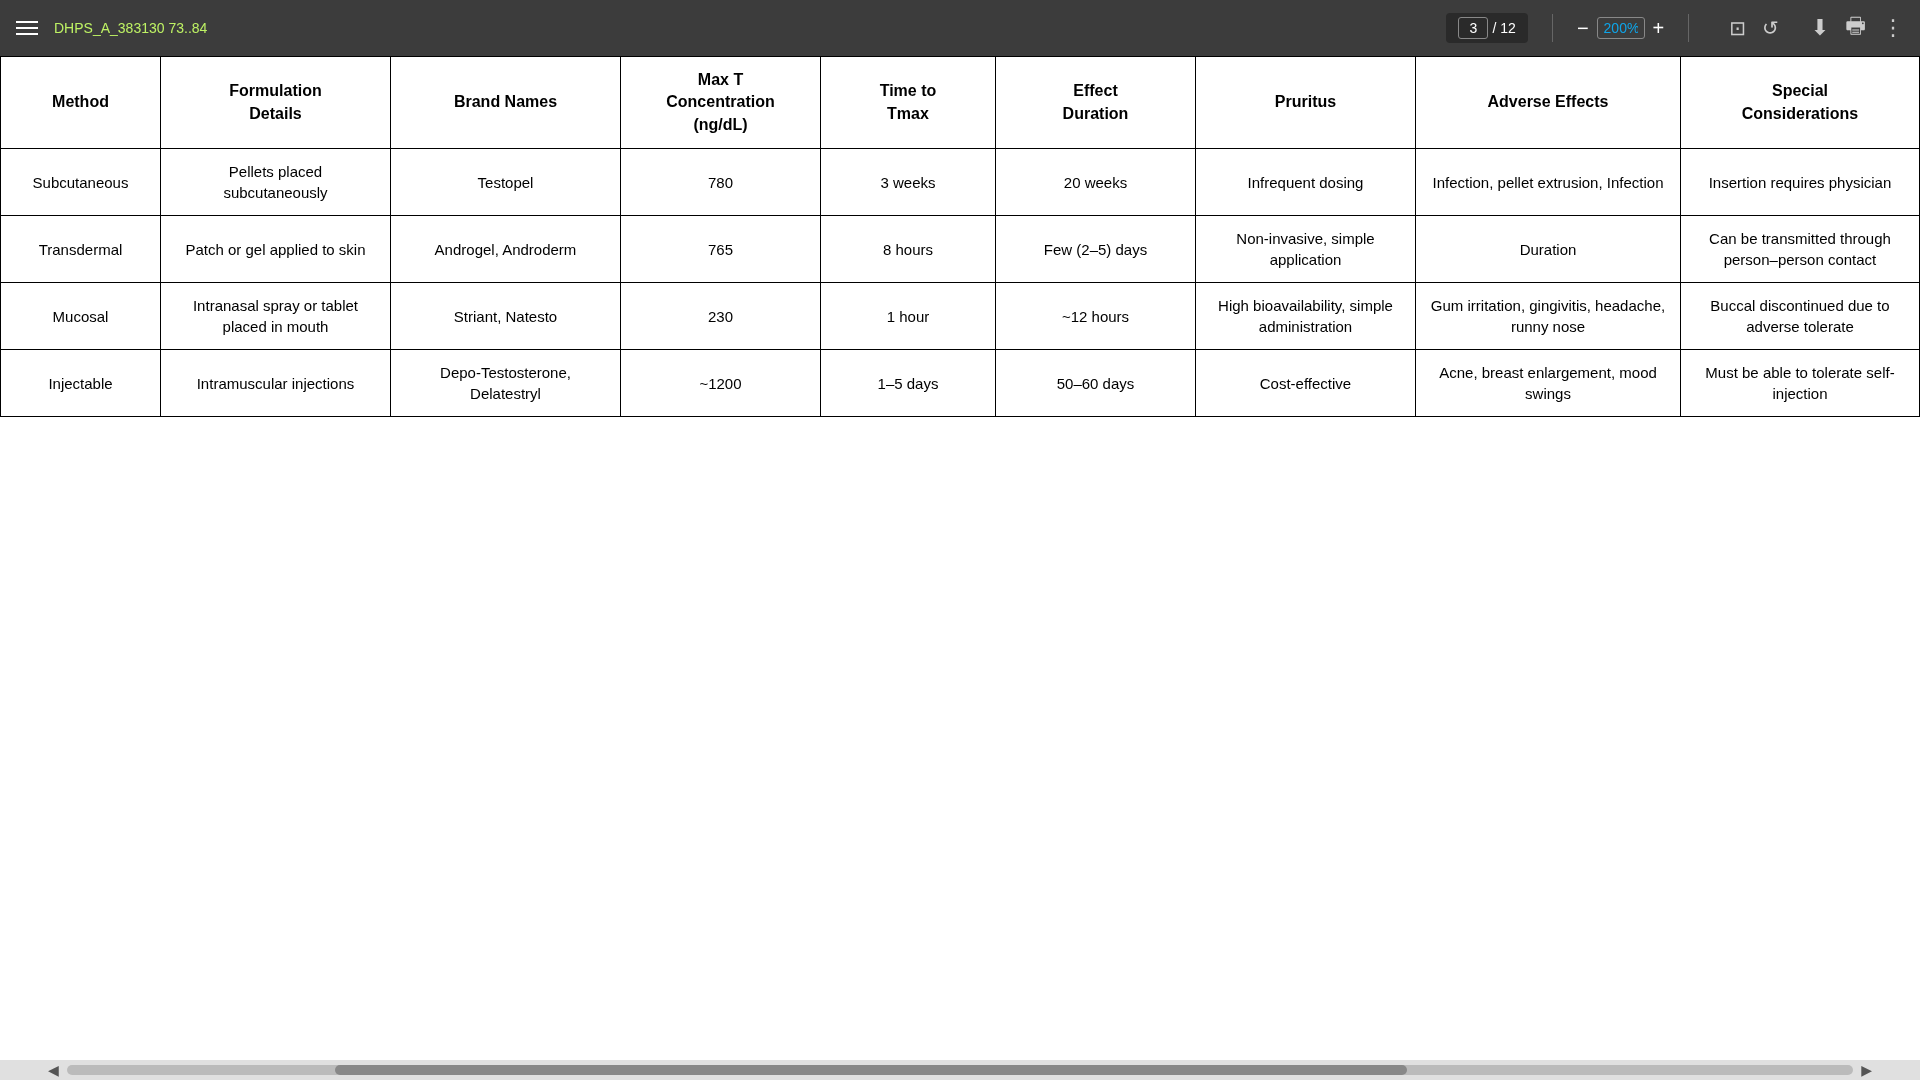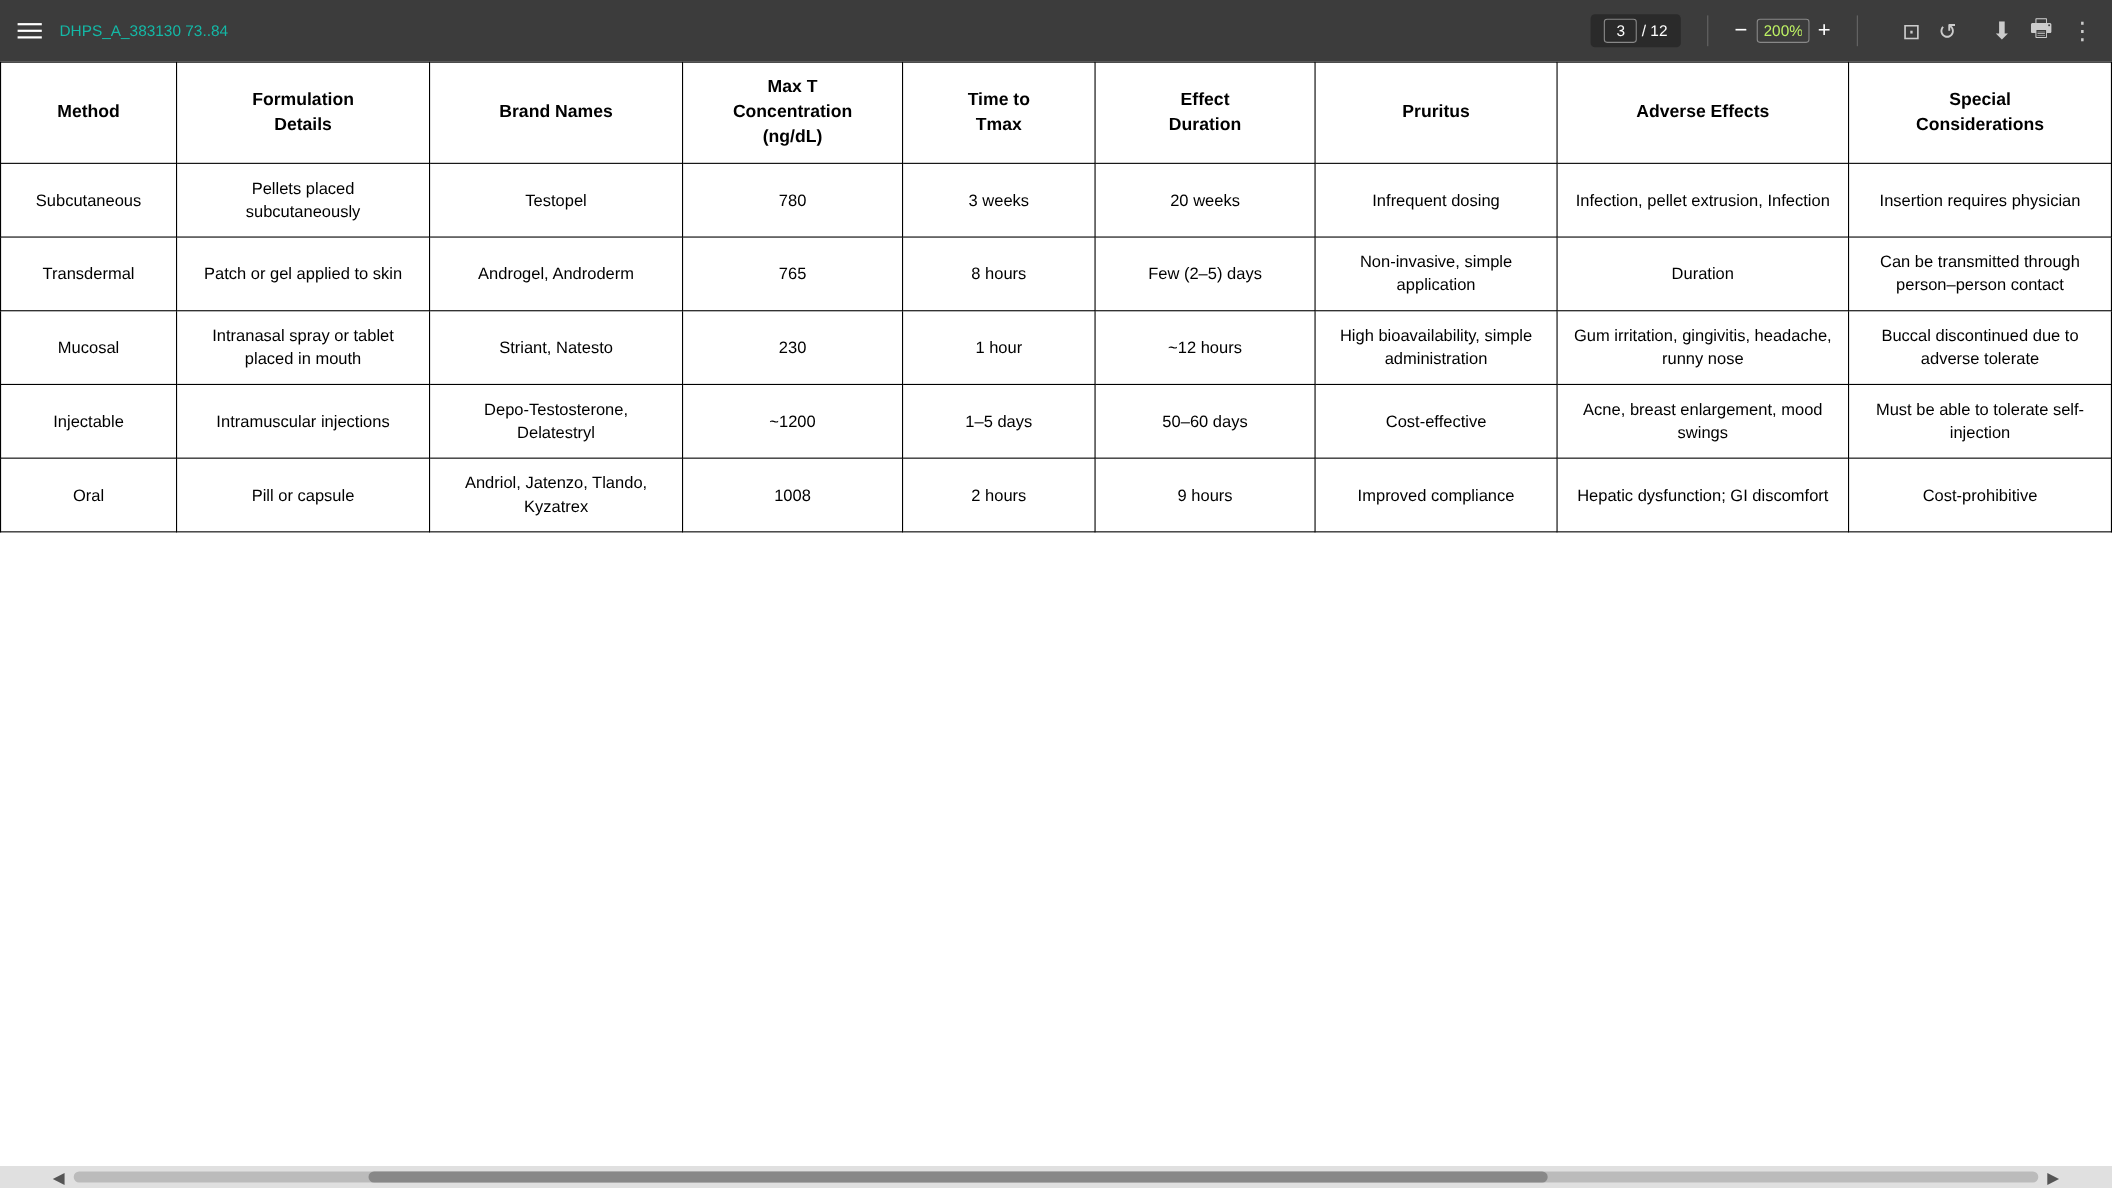--- a/index.html
+++ b/index.html
@@ -16,21 +16,21 @@
       flex-shrink: 0;
     }
     .toolbar-menu-icon {
       color: #fff;
       font-size: 20px;
       cursor: pointer;
       display: flex; flex-direction: column; gap: 4px;
     }
     .toolbar-menu-icon span { display: block; width: 22px; height: 2px; background: #fff; }
     .toolbar-filename {
-      color: #14b8a6;
+      color: #bef264;
       font-size: 14px;
       flex: 1;
     }
     .toolbar-nav {
       display: flex;
       align-items: center;
       gap: 8px;
       background: #2a2a2a;
       border-radius: 4px;
       padding: 4px 12px;
@@ -55,21 +55,21 @@
       display: flex; align-items: center; gap: 8px;
     }
     .toolbar-zoom-btn {
       color: #fff;
       background: none;
       border: none;
       font-size: 20px;
       cursor: pointer;
     }
     .toolbar-zoom-val {
-      color: #bef264;
+      color: #0ea5e9;
       font-size: 14px;
       background: transparent;
       border: 1px solid #888;
       border-radius: 3px;
       padding: 2px 6px;
       width: 48px;
       text-align: center;
     }
     .toolbar-right {
       display: flex; align-items: center; gap: 16px; margin-left: 16px;
@@ -271,31 +271,20 @@
             <td>Injectable</td>
             <td>Intramuscular injections</td>
             <td>Depo-Testosterone, Delatestryl</td>
             <td>~1200</td>
             <td>1–5 days</td>
             <td>50–60 days</td>
             <td>Cost-effective</td>
             <td>Acne, breast enlargement, mood swings</td>
             <td>Must be able to tolerate self-injection</td>
           </tr>
-          <tr>
-            <td>Oral</td>
-            <td>Pill or capsule</td>
-            <td>Andriol, Jatenzo, Tlando, Kyzatrex</td>
-            <td>1008</td>
-            <td>2 hours</td>
-            <td>9 hours</td>
-            <td>Improved compliance</td>
-            <td>Hepatic dysfunction; GI discomfort</td>
-            <td>Cost-prohibitive</td>
-          </tr>
         </tbody>
     </table>
   </div>
 </div>
 
 <div class="scrollbar-area">
   <span class="scrollbar-arrow">◀</span>
   <div class="scrollbar-track">
     <div class="scrollbar-thumb"></div>
   </div>

